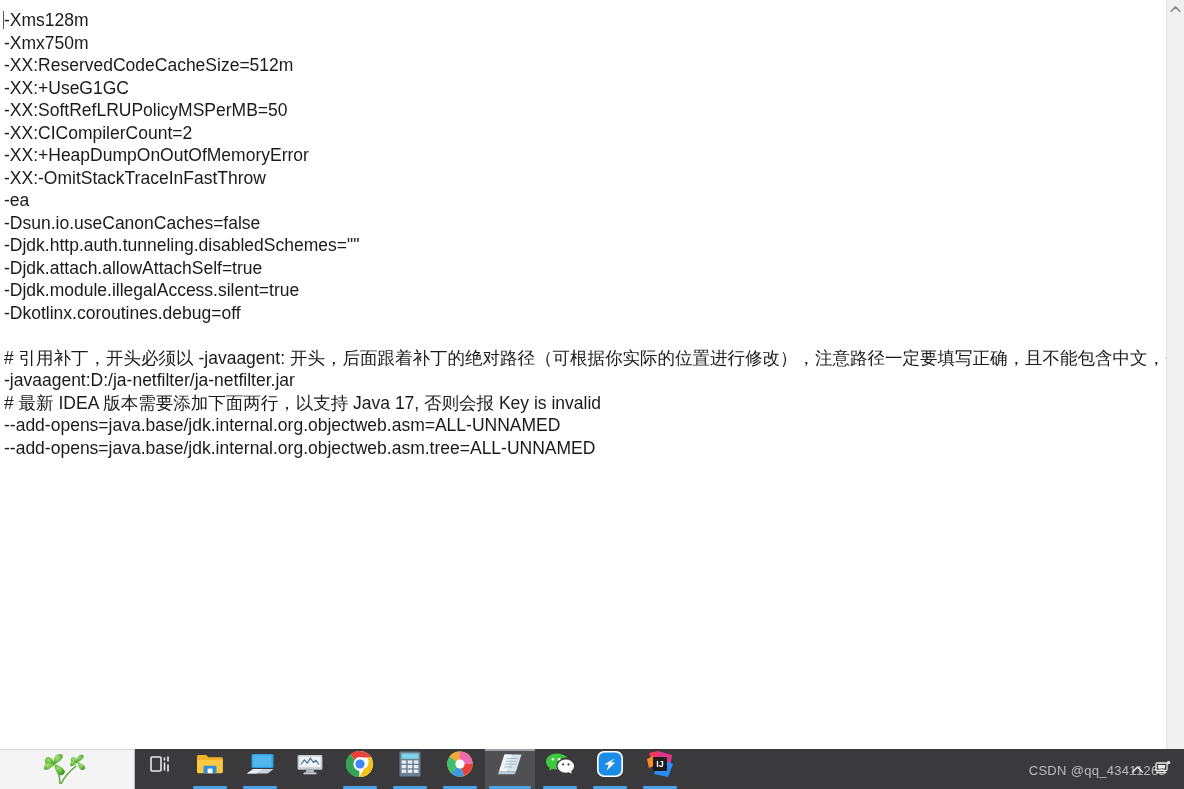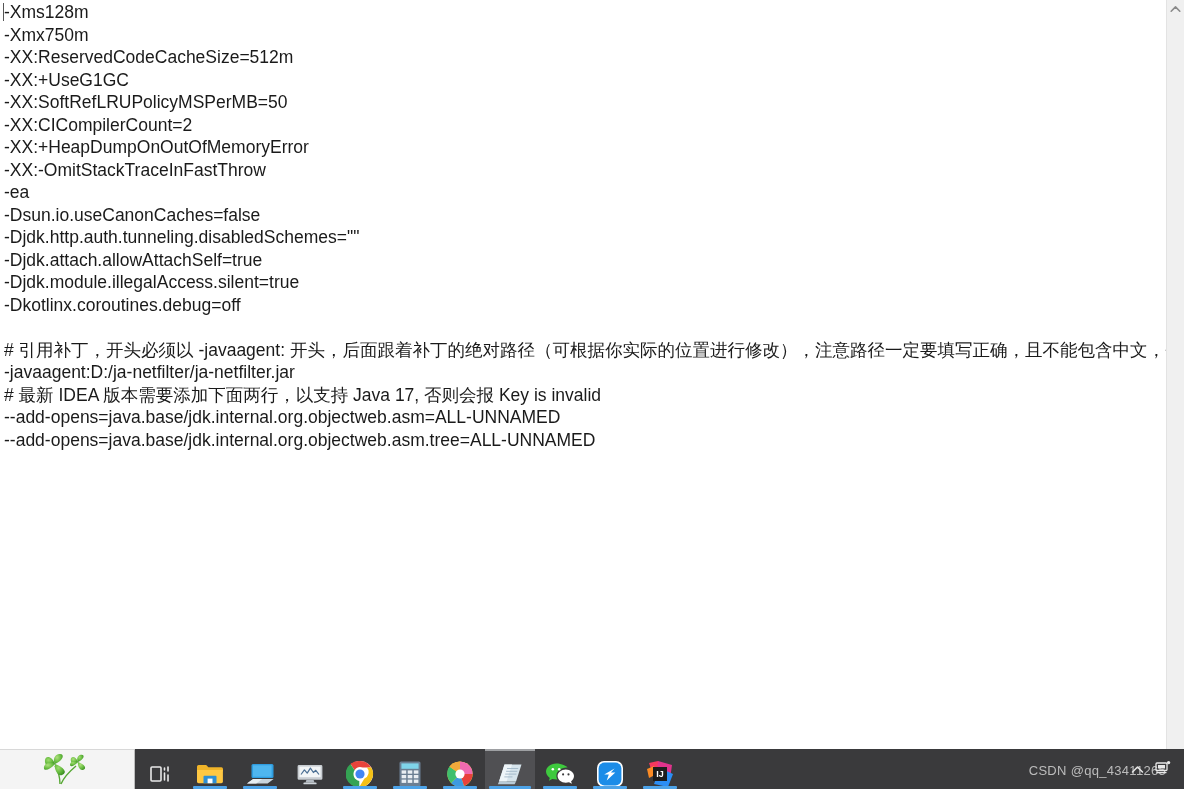--- a/index.html
+++ b/index.html
@@ -17,21 +17,21 @@
   
   #app {
     position: relative;
     width: 1184px;
     height: 789px;
   }
 
   #editor-surface {
     position: absolute;
     left: 0;
-    top: 0;
+    top: 8px;
     width: 1166px;
     height: 749px;
     background: #ffffff;
     overflow: hidden;
   }
 
   #text-area {
     position: absolute;
     left: 0;
     top: 0;
@@ -127,21 +127,21 @@
     display: flex;
     align-items: stretch;
     margin-left: 135px;
   }
 
   .task {
     position: relative;
     width: 50px;
     height: 40px;
     display: flex;
-    align-items: flex-end;
+    align-items: flex-start;
     justify-content: center;
   }
   .task.active { background: #505053; }
   .task.active::before {
     content: "";
     position: absolute;
     left: 0; right: 0; top: 0;
     height: 2px;
     background: #9ea0a3;
   }

